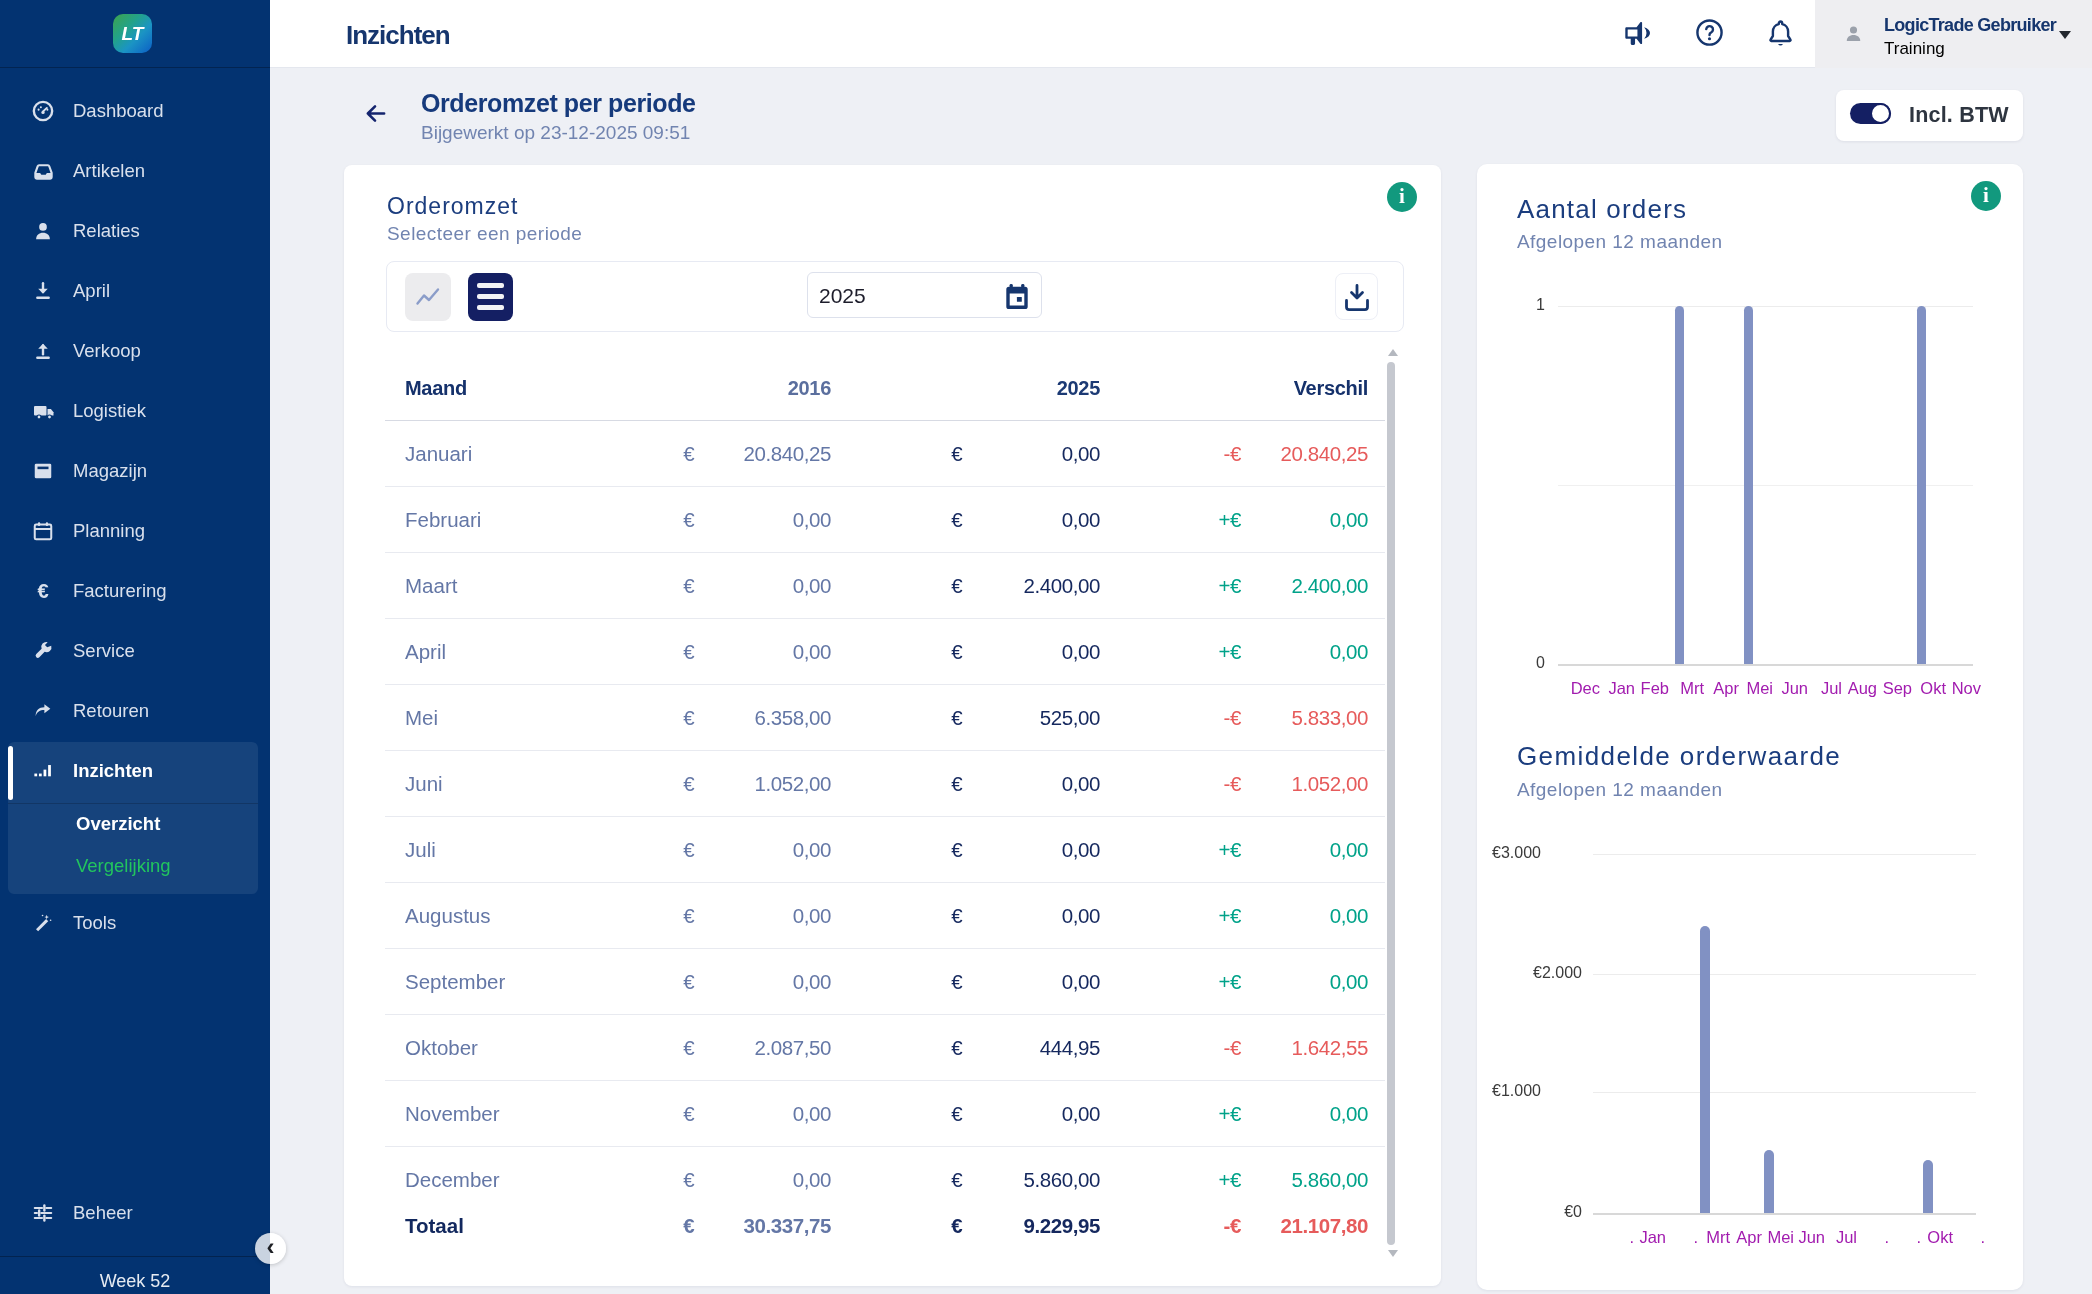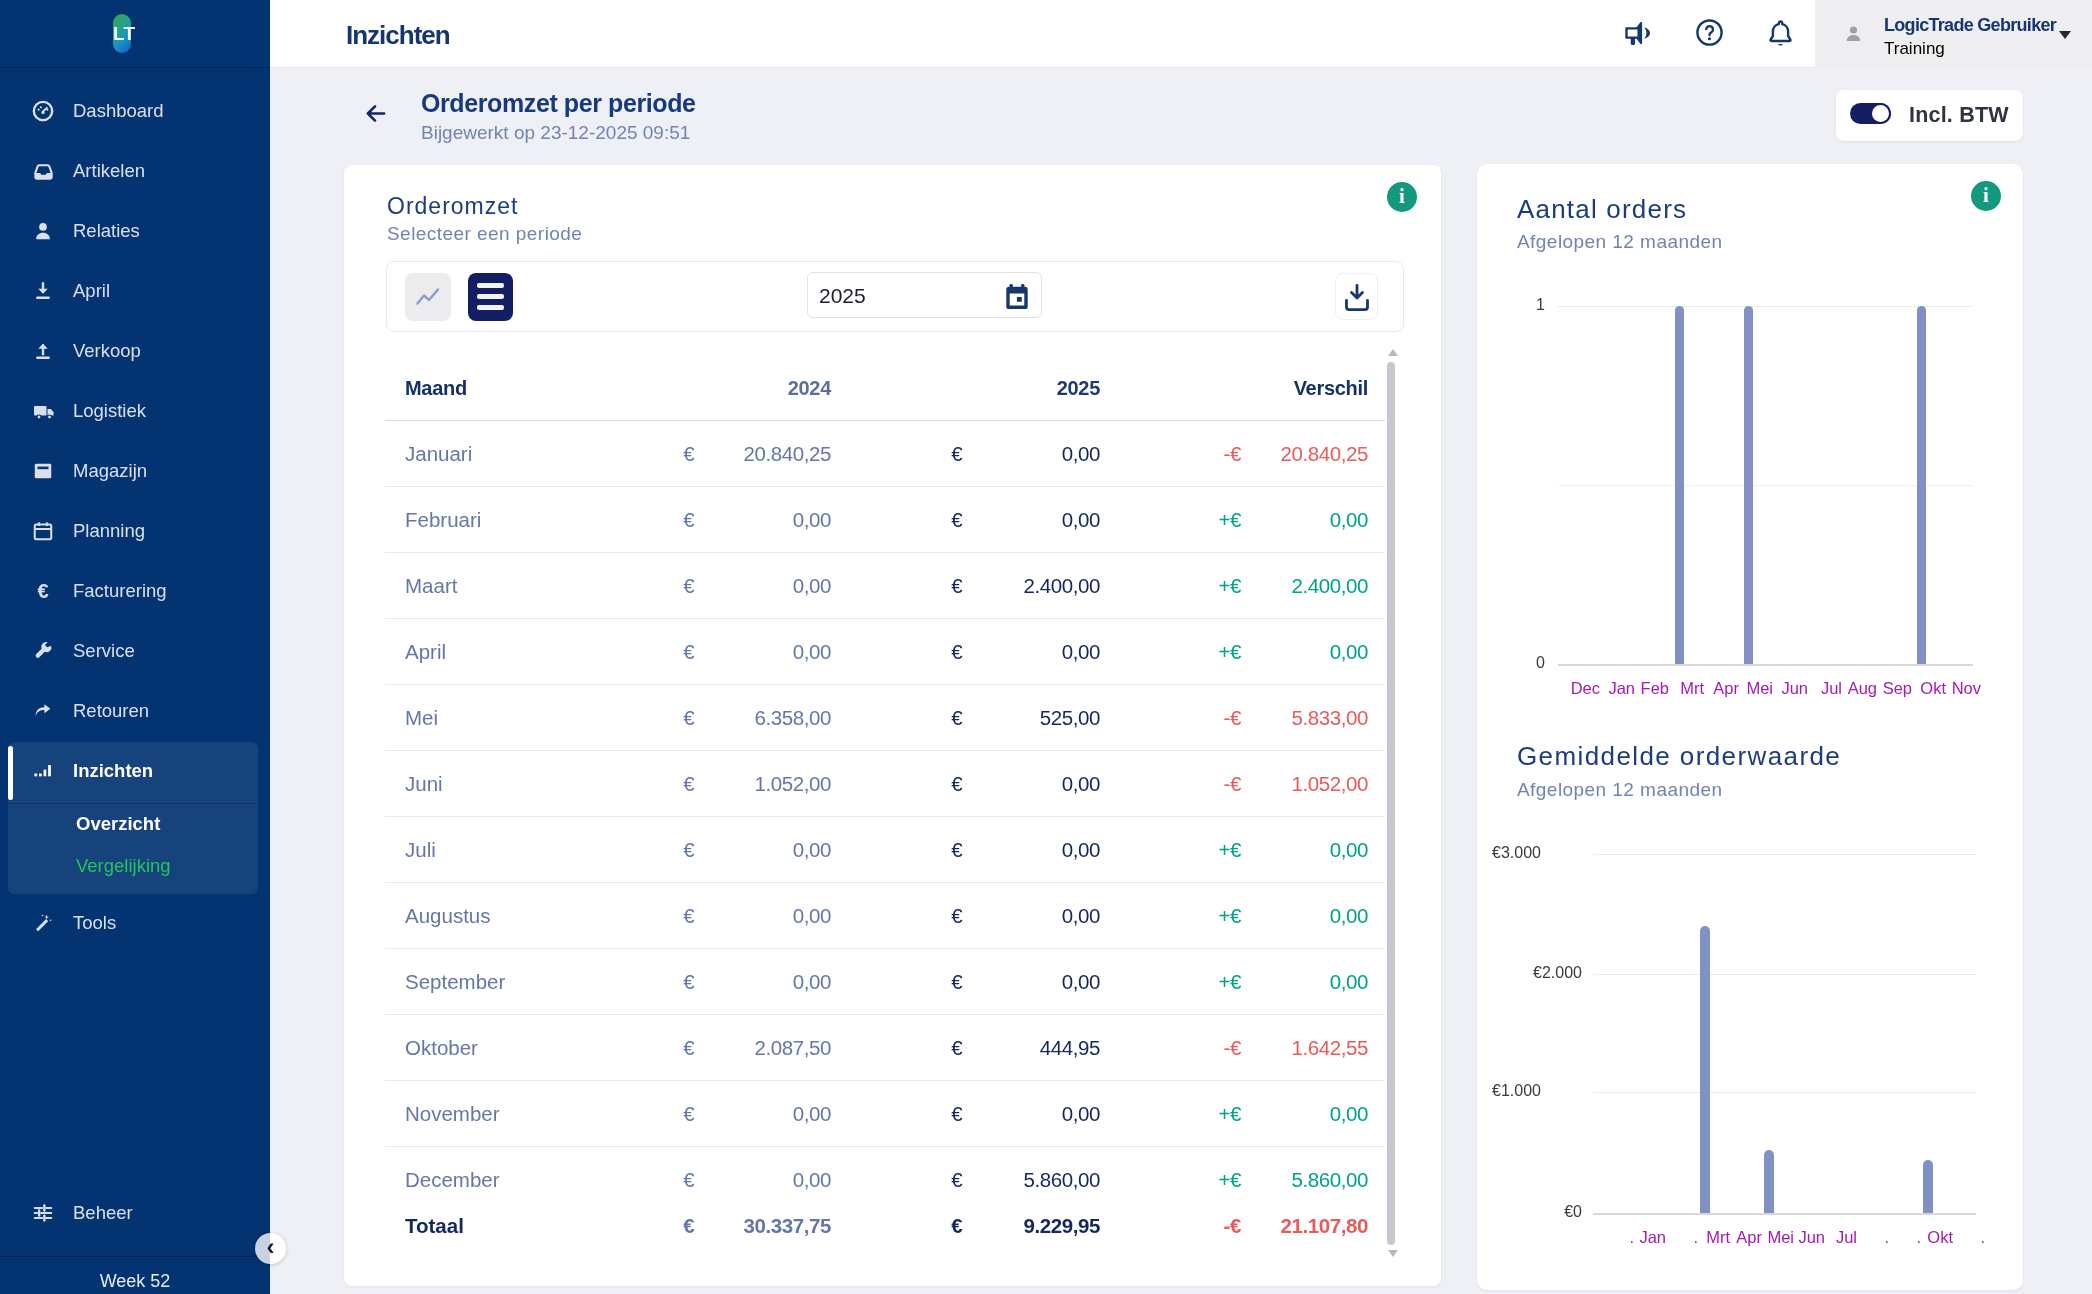--- a/index.html
+++ b/index.html
@@ -1,20 +1,20 @@
 <!DOCTYPE html>
 <html><head><meta charset="utf-8">
 <style>
 * { margin:0; padding:0; box-sizing:border-box; }
 html,body { width:2092px; height:1294px; overflow:hidden; font-family:"Liberation Sans",sans-serif; background:#eef0f5; position:relative; }
 .abs { position:absolute; }
 .sidebar { position:absolute; left:0; top:0; width:270px; height:1294px; background:#033371; }
-.logo { position:absolute; left:113px; top:14px; width:18px; height:39px; border-radius:10px;
+.logo { position:absolute; left:113px; top:14px; width:39px; height:39px; border-radius:10px;
   background:linear-gradient(135deg,#3ea24c 0%,#23a388 35%,#1b94c4 62%,#0d64c6 96%); color:#fff; font-weight:bold;
-  font-size:19px; text-align:center; line-height:39px; letter-spacing:0.2px; }
+  font-size:19px; text-align:center; line-height:39px; letter-spacing:0.2px;font-style:italic; }
 .sbdiv { position:absolute; left:0; top:67px; width:270px; height:1px; background:rgba(0,0,0,0.28); }
 .mi { position:absolute; left:0; width:270px; height:60px; }
 .mic { position:absolute; left:32px; top:19px; width:22px; height:22px; }
 .mil { position:absolute; left:73px; top:19px; font-size:18.5px; color:#d9e0ec; }
 .activeblock { position:absolute; left:8px; top:742px; width:250px; height:152px; background:rgba(255,255,255,0.08); border-radius:6px; }
 .activebar { position:absolute; left:8px; top:746px; width:5px; height:54px; background:#fff; border-radius:3px; }
 .subdiv { position:absolute; left:8px; top:803px; width:250px; height:1px; background:rgba(0,0,0,0.18); }
 .smi { position:absolute; left:76px; font-size:18.5px; color:#22c55e; }
 .botdiv { position:absolute; left:0; top:1256px; width:270px; height:1px; background:rgba(0,0,0,0.3); }
 .week { position:absolute; left:0; top:1271px; width:270px; text-align:center; font-size:18px; color:#e6ebf2; }
@@ -247,21 +247,21 @@
  <path fill-rule="evenodd" d="M1.3 5.9 a2.6 2.6 0 0 1 2.6-2.6 h16.2 a2.6 2.6 0 0 1 2.6 2.6 V22.9 a2.6 2.6 0 0 1-2.6 2.6 H3.9 A2.6 2.6 0 0 1 1.3 22.9 Z M4.7 10.1 V21.9 H19.3 V10.1 Z"></path>
  <rect x="11.9" y="13.4" width="4.9" height="4.9" rx="0.5"></rect>
 </svg>
 <div class="abs" style="left:1335px;top:273px;width:43px;height:47px;border:1px solid #edeff6;border-radius:8px"></div>
 <svg class="abs" style="left:1344px;top:283px" width="26" height="29" viewBox="0 0 26 29" fill="none" stroke="#16366e" stroke-width="2.8" stroke-linecap="round" stroke-linejoin="round">
  <path d="M13 2.5 V14.5 M7.5 9.5 L13 15 L18.5 9.5"></path>
  <path d="M2.5 17.5 v6.5 a2.6 2.6 0 0 0 2.6 2.6 h15.8 a2.6 2.6 0 0 0 2.6-2.6 V17.5"></path>
 </svg>
 
 <div class="hdr" style="left:405px;color:#15316b">Maand</div>
-<div class="hdr" style="left:700px;width:131px;text-align:right;color:#5b6f9e">2024</div>
+<div class="hdr" style="left:700px;width:131px;text-align:right;color:#5b6f9e">2016</div>
 <div class="hdr" style="left:969px;width:131px;text-align:right;color:#1c3a74">2025</div>
 <div class="hdr" style="left:1237px;width:131px;text-align:right;color:#15316b">Verschil</div>
 <div class="hdiv"></div>
 <div class="rl" style="top:442px">Januari</div>
 <div class="eu s24" style="top:442px;left:679px">€</div>
 <div class="rv s24" style="top:442px;left:700px">20.840,25</div>
 <div class="eu v25" style="top:442px;left:947px">€</div>
 <div class="rv v25" style="top:442px;left:969px">0,00</div>
 <div class="rv" style="top:442px;left:1185px;width:56px;color:#e65b5b">-€</div>
 <div class="rv" style="top:442px;left:1237px;color:#e65b5b">20.840,25</div>

